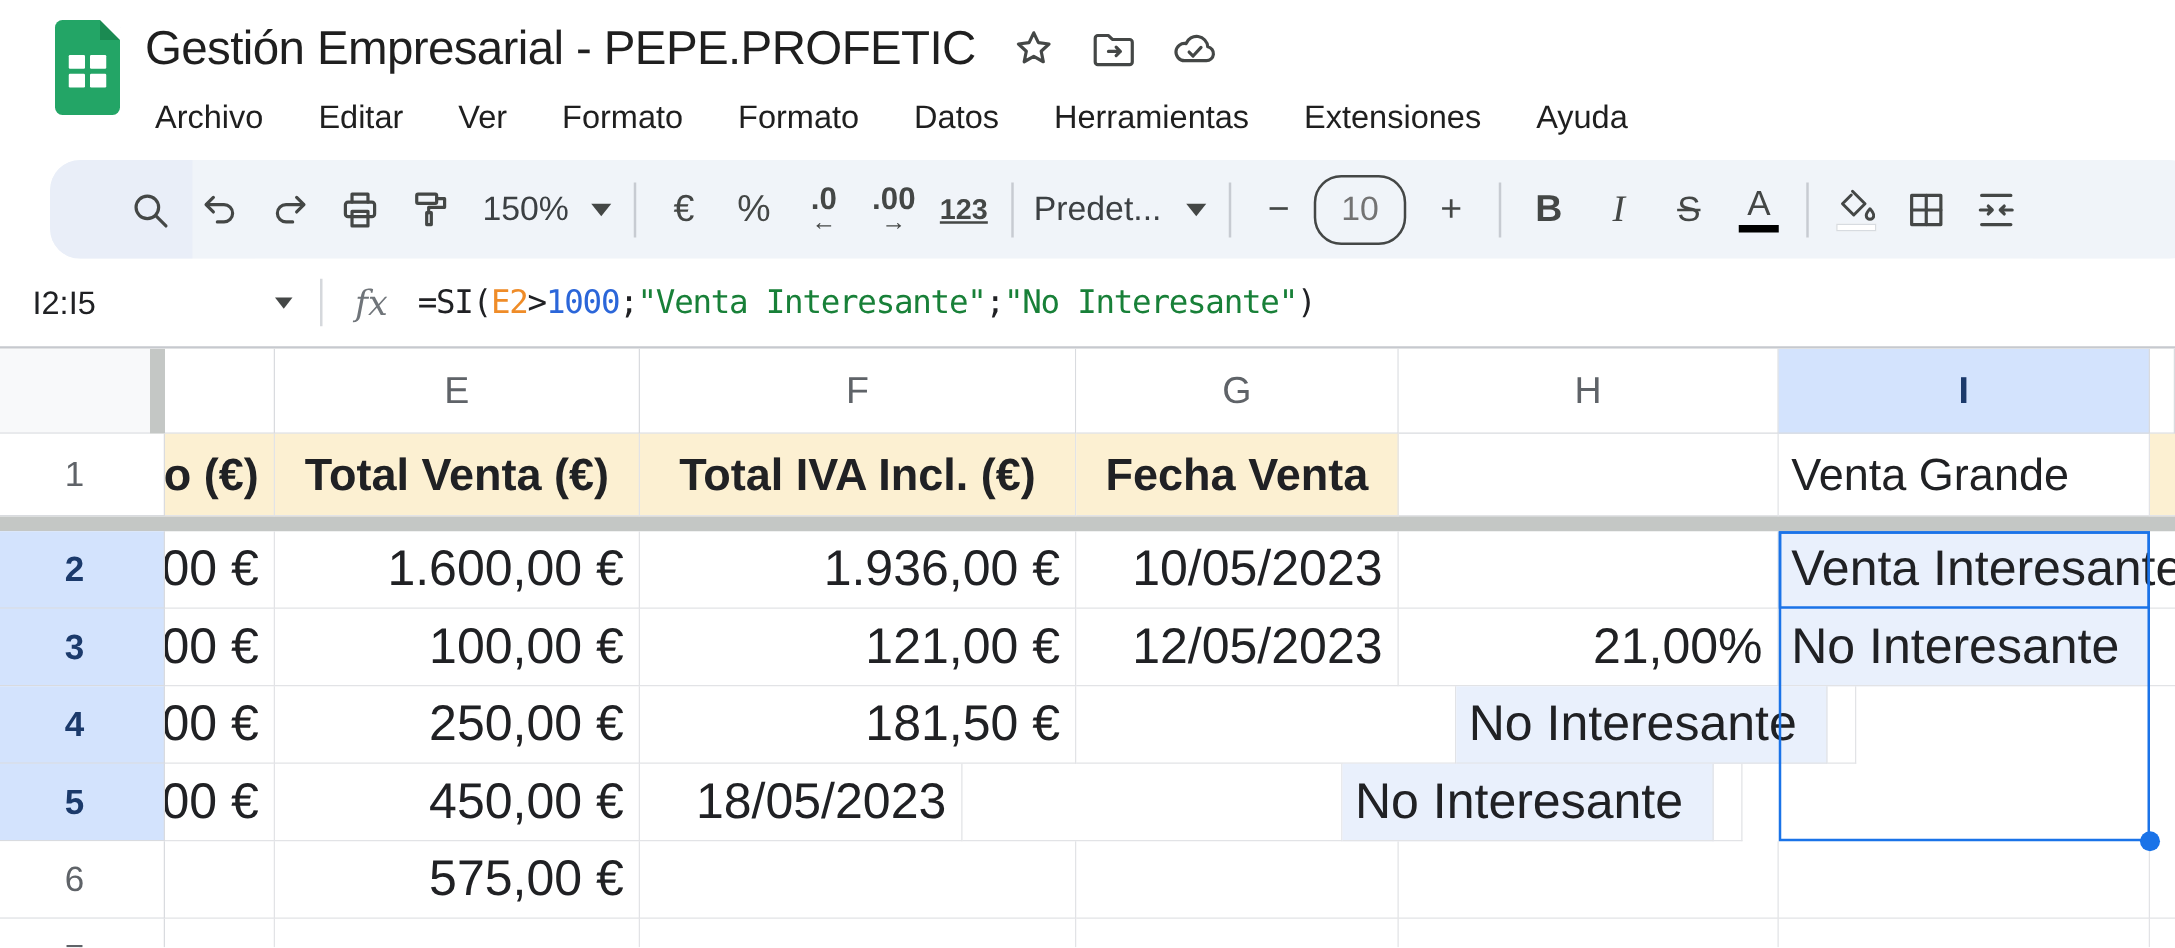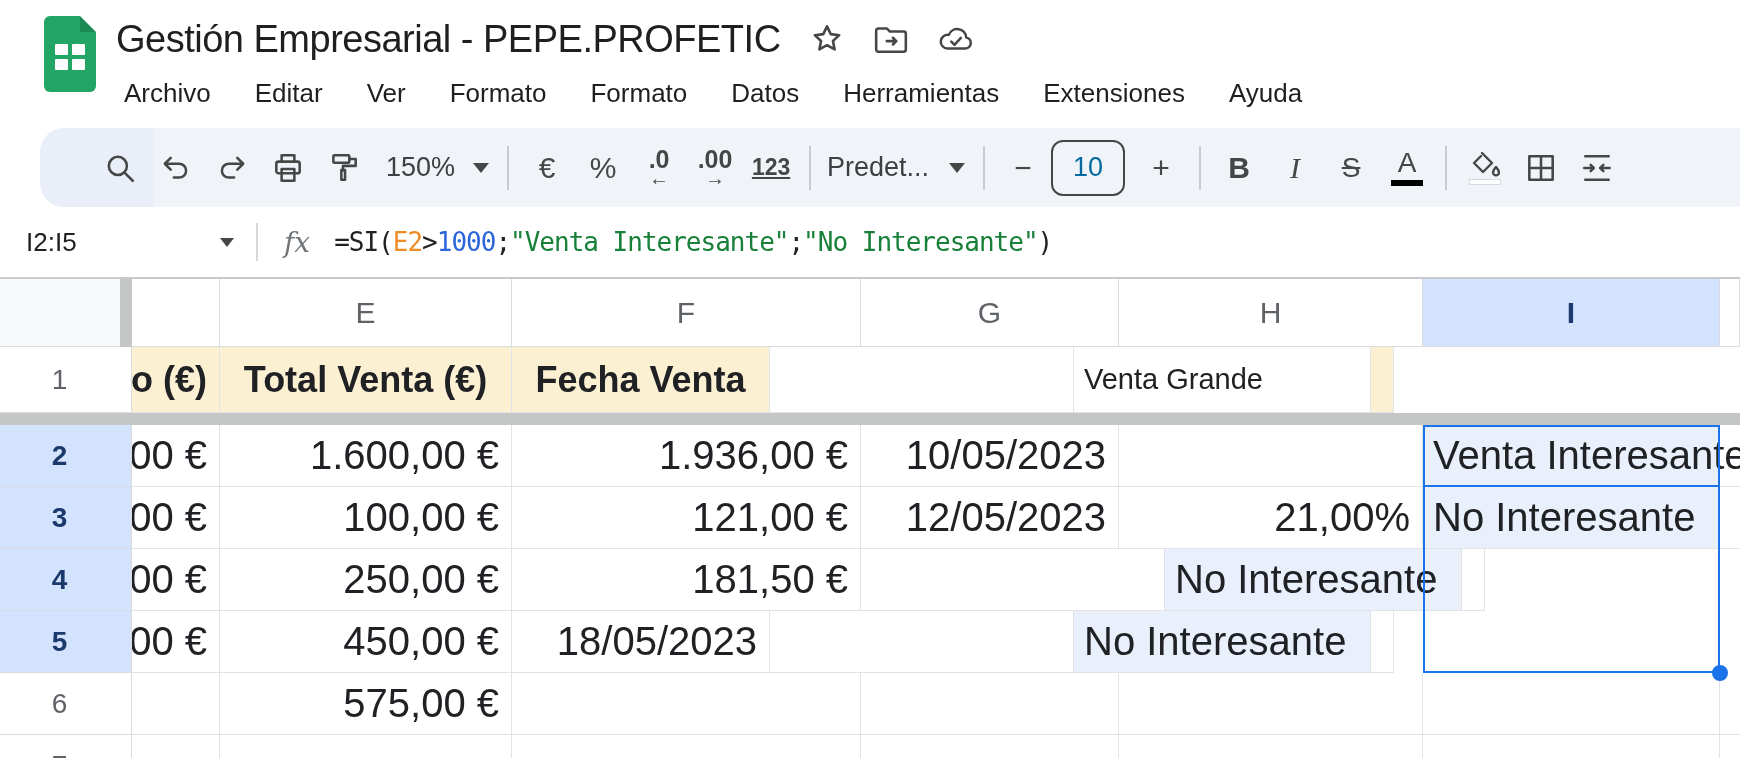--- a/index.html
+++ b/index.html
@@ -28,22 +28,22 @@
               border-radius:24px 0 0 24px;}
   .tbtn{position:relative;width:56px;height:56px;flex:none;display:flex;flex-direction:column;
         align-items:center;justify-content:center;border-radius:8px;color:#444746;}
   .tbtn svg{stroke:#444746;fill:none;stroke-width:2.4;stroke-linecap:round;stroke-linejoin:round;}
   .tb-divider{width:2px;height:44px;background:#c7cbd2;flex:none;margin:0 10px;}
   .tb-text{font-size:27px;color:#3c4043;white-space:nowrap;}
   .caret{width:0;height:0;border-left:8px solid transparent;border-right:8px solid transparent;
          border-top:10px solid #444746;flex:none;}
   .zoom-ctl{display:flex;align-items:center;gap:18px;margin:0 8px 0 14px;flex:none;}
   .font-ctl{display:flex;align-items:center;gap:20px;margin:0 6px;flex:none;min-width:140px;}
-  .sizebox{width:70px;height:52px;border:2.5px solid #444746;border-radius:12px;display:flex;
-           align-items:center;justify-content:center;font-size:27px;color:#0369a1;flex:none;}
+  .sizebox{width:70px;height:52px;border:2.5px solid #444746;border-radius:22px;display:flex;
+           align-items:center;justify-content:center;font-size:27px;color:#737373;flex:none;}
   .symb{font-size:30px;color:#444746;}
   .dec-stack{display:flex;flex-direction:column;align-items:center;line-height:1;}
   .dec-stack .num{font-size:25px;font-weight:600;color:#444746;}
   .dec-stack .arr{font-size:20px;margin-top:-4px;color:#444746;}
   .fmt123{font-size:23px;font-weight:600;color:#444746;text-decoration:underline;}
   .b-bold{font-size:30px;font-weight:700;}
   .b-italic{font-size:30px;font-style:italic;font-family:"Liberation Serif",serif;font-weight:500;}
   .b-strike{font-size:28px;text-decoration:line-through;font-weight:500;}
   .b-color{font-size:28px;font-weight:500;line-height:1;}
   .color-bar{width:32px;height:6px;background:#000;margin-top:3px;}
@@ -80,21 +80,21 @@
   .rnum.sel{background:#d3e3fd;color:#1b3a6b;font-weight:700;}
   .cell{flex:none;height:100%;display:flex;align-items:center;box-sizing:border-box;
         border-right:1px solid #e2e3e6;border-bottom:1px solid #e2e3e6;
         font-size:40px;color:#202124;white-space:nowrap;overflow:hidden;padding:0 12px;}
   .cell.al-r{justify-content:flex-end;}
   .cell.al-c{justify-content:center;padding:0 4px;}
   .cell.al-l{justify-content:flex-start;padding-left:10px;}
   .row1 .cell{font-size:36px;}
   .row1 .cell.b{font-weight:700;}
   .cell.cream{background:#fcf0d2;}
-  .row1 .col-I{font-size:29px;font-weight:400;}
+  .row1 .col-I{font-size:36px;font-weight:400;}
   .col-I{overflow:visible;position:relative;z-index:1;}
   .cell.selfill{background:#e9f0fc;}
   .hbar{width:1740px;height:12px;background:#c4c7c5;}
   .sel-range,.sel-active{position:absolute;border:2.5px solid #1a73e8;box-sizing:border-box;
                          pointer-events:none;z-index:3;}
   .sel-range{left:1423px;top:146px;width:297px;height:248px;}
   .sel-active{left:1423px;top:146px;width:297px;height:62px;}
   .sel-handle{position:absolute;left:1712px;top:386px;width:16px;height:16px;border-radius:50%;
               background:#1a73e8;z-index:4;}
 </style>
@@ -280,20 +280,21 @@
         <div class="hcell" style="width: 258px;">G</div>
         <div class="hcell" style="width: 304px;">H</div>
         <div class="hcell sel" style="width: 297px;">I</div>
         <div class="hcell" style="width: 20px;"></div>
       </div>
     <div id="grid-rows">
         <div class="grow row1">
           <div class="rnum">1</div>
           <div class="cell col-D cream b al-r" style="width: 88px;">o (€)</div>
           <div class="cell col-E cream b al-c" style="width: 292px;">Total Venta (€)</div>
+          <div class="cell col-F cream b al-c" style="width: 349px;">Total IVA Incl. (€)</div>
           <div class="cell col-G cream b al-c" style="width: 258px;">Fecha Venta</div>
           <div class="cell col-H al-r" style="width: 304px;"></div>
           <div class="cell col-I al-l" style="width: 297px;">Venta Grande</div>
           <div class="cell col-J cream al-l" style="width: 20px;"></div>
         </div>
         <div class="hbar"></div>
         <div class="grow">
           <div class="rnum sel">2</div>
           <div class="cell col-D al-r" style="width: 88px;">00 €</div>
           <div class="cell col-E al-r" style="width: 292px;">1.600,00 €</div>

